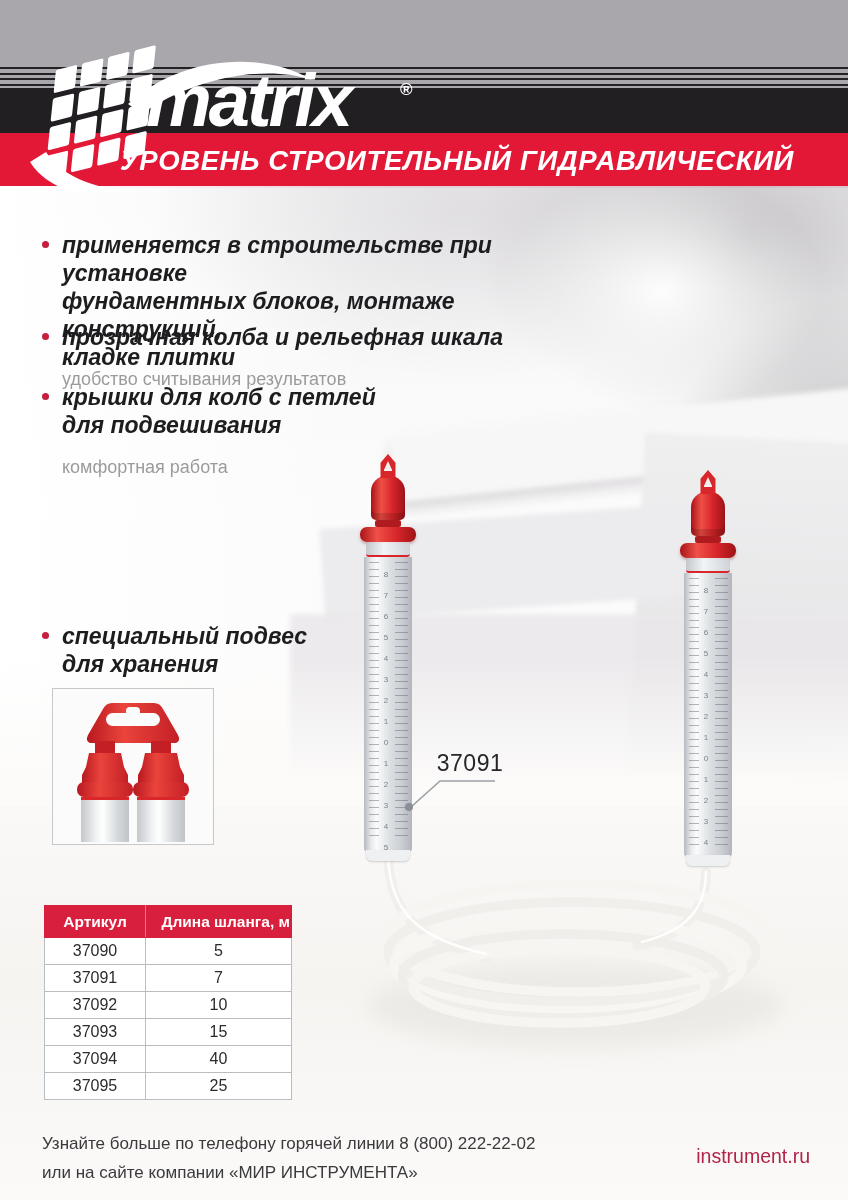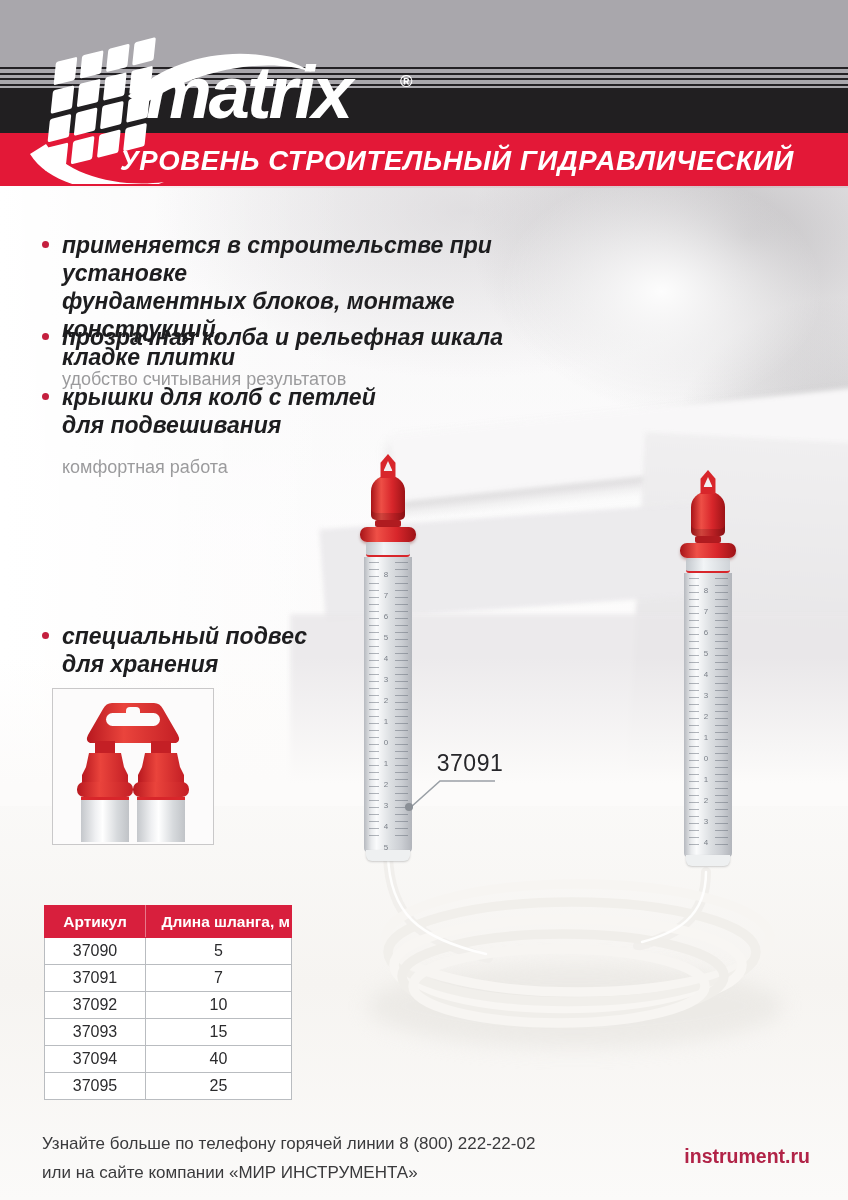--- a/index.html
+++ b/index.html
@@ -14,21 +14,21 @@
   .hdr-gray {position:absolute; left:0; top:0; width:848px; height:67px; background:#a9a7ac;}
   .hdr-stripes {position:absolute; left:0; top:67px; width:848px; height:21px;
     background:repeating-linear-gradient(to bottom,#232124 0 2.2px,#a9a7ac 2.2px 5.5px);}
   .hdr-black {position:absolute; left:0; top:88px; width:848px; height:45px; background:#211f21;}
   .hdr-red {position:absolute; left:0; top:133px; width:848px; height:55px; background:#e31837;}
   .page-title {
     width:100%; height:55px; line-height:56px; text-align:center; padding-left:66px; box-sizing:border-box;
     color:#ffffff; font-size:27.5px; font-weight:bold; font-style:italic; letter-spacing:.6px;
     white-space:nowrap;
   }
-  .logo {position:absolute; left:0; top:32px; width:470px; height:152px; z-index:6; pointer-events:none;}
+  .logo {position:absolute; left:0; top:40px; width:470px; height:152px; z-index:6; pointer-events:none;}
   .logo svg {position:absolute; left:0; top:0;}
   .logo-text {
     position:absolute; left:146px; top:24px; color:#fff; font-size:74px; font-weight:bold; font-style:italic;
     letter-spacing:-3px; line-height:1;
   }
   .logo-reg {position:absolute; left:400px; top:40px; color:#fff; font-size:17px; font-weight:bold;}
 
   
   .feature {position:absolute; left:62px; width:480px; z-index:4;}
   .feature .f-line {display:block; font-size:23px; line-height:28px; font-weight:bold; font-style:italic; color:#1d1d1f;}
@@ -101,21 +101,21 @@
   .table-wrap {position:absolute; left:44px; top:905px; z-index:4;}
   table {border-collapse:collapse;}
   th {width:98px; height:29px; background:#d81f3d; color:#fff; font-size:15.5px; font-weight:bold;
     border:1px solid #d81f3d; border-right:1px solid rgba(255,255,255,.4); text-align:center;}
   th:last-child {width:143px; border-right:1px solid #d81f3d;text-align:right;}
   td {height:24px; background:#fff; color:#2b2b2d; font-size:16px; text-align:center;
     border:1px solid #b9bcc0;}
 
   
   .footer-info {position:absolute; left:42px; top:1129px; font-size:17px; line-height:29px; color:#3a3a3c; z-index:4;}
-  .site {position:absolute; right:38px; top:1145px; font-size:19.5px; font-weight:bold; color:#b12347; z-index:4;}
+  .site {position:absolute; right:38px; top:1145px; font-size:19.5px; font-weight:normal; color:#b12347; z-index:4;}
 </style>
 </head>
 <body>
 
 <div class="page">
 
   <div class="hdr-gray"></div>
   <div class="hdr-stripes"></div>
   <div class="hdr-black"></div>
   <div class="hdr-red">

